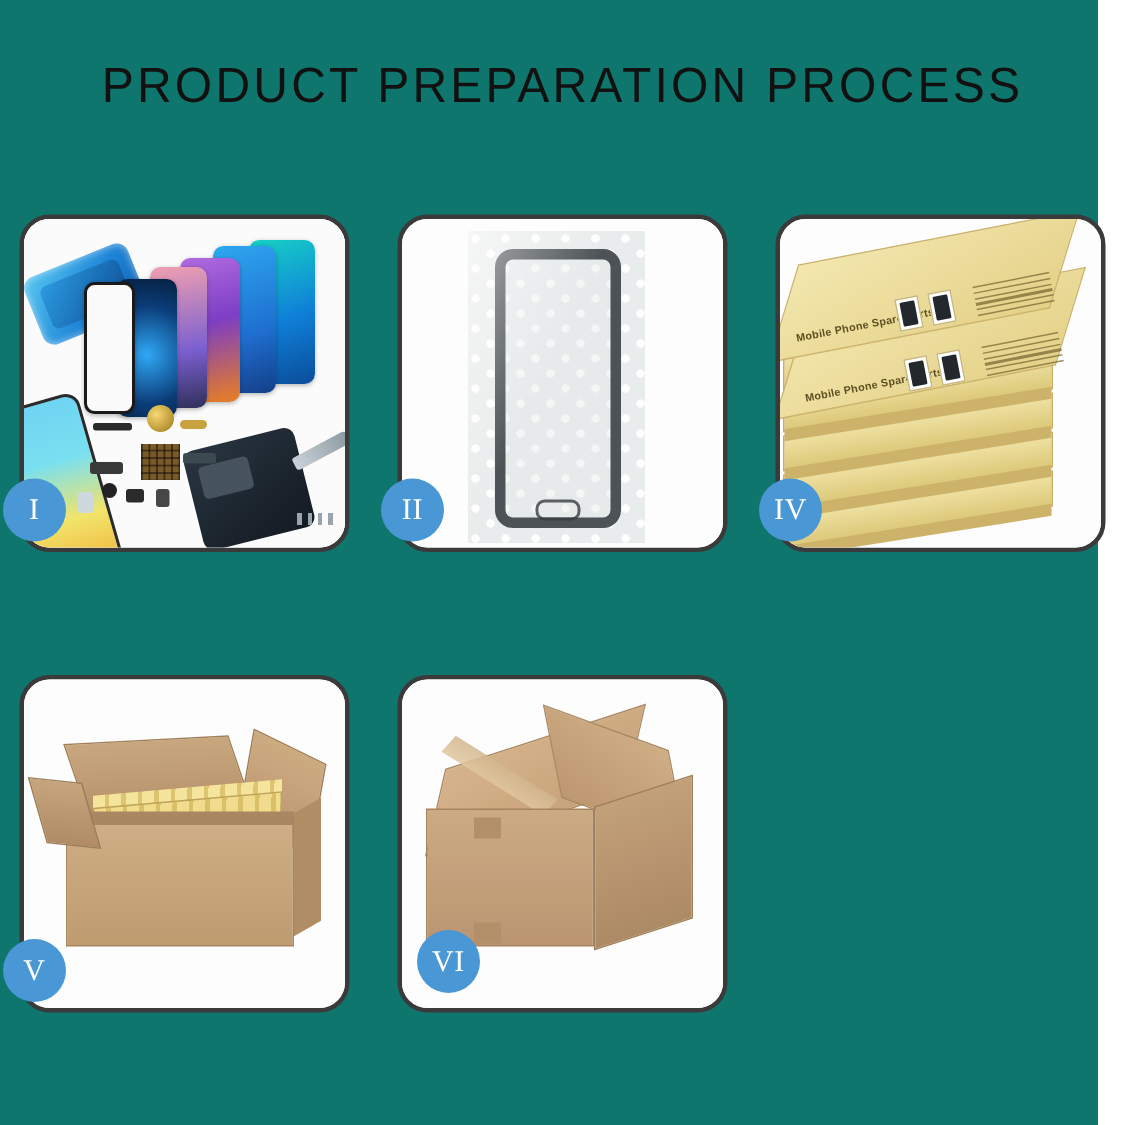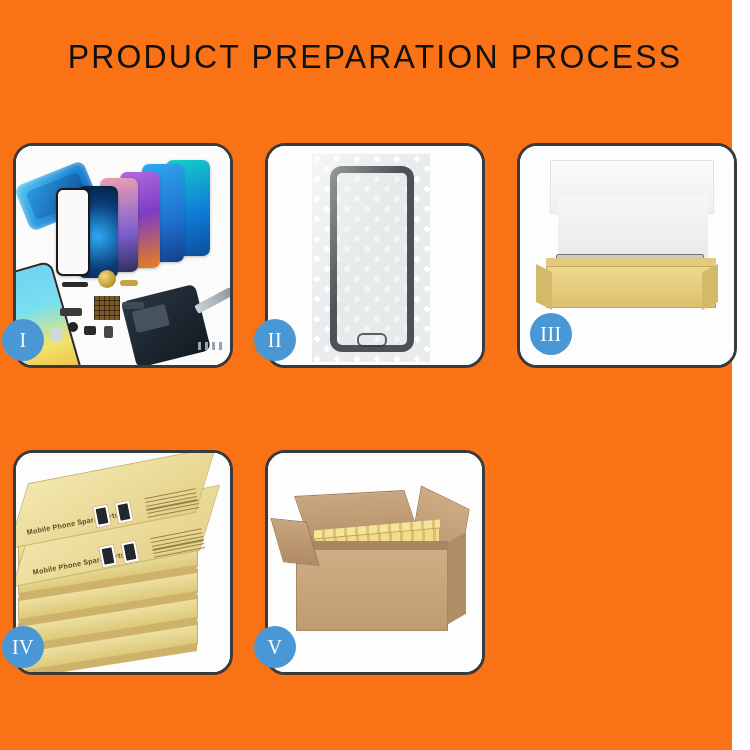--- a/index.html
+++ b/index.html
@@ -5,21 +5,21 @@
   * { box-sizing: border-box; margin: 0; padding: 0; }
   html, body {
     width: 750px; height: 750px;
     background: #ffffff;
     font-family: "Liberation Sans", sans-serif;
     overflow: hidden;
   }
   #page {
     position: relative;
     width: 732px; height: 750px;
-    background: #f97316;
+    background: #0f766e;
   }
 
   
   .header { position: absolute; top: 0; left: 0; width: 750px; text-align: center; }
   .title {
     margin-top: 38px;
     font-size: 33px;
     font-weight: 400;
     letter-spacing: 2.2px;
     color: #111111;
@@ -360,36 +360,20 @@
           <div class="bubble-bg"></div>
           <div class="glass"></div>
           <div class="glass-sheen"></div>
         </div>
       </div>
       <div class="badge half">
         <span>II</span>
       </div>
     </div>
 
-    <div class="panel">
-      <div class="panel-inner">
-        <div class="scene">
-          <div class="box3-lidback"></div>
-          <div class="box3-inner"></div>
-          <div class="box3-screen"></div>
-          <div class="box3-lip"></div>
-          <div class="box3-front"></div>
-          <div class="box3-side-l"></div>
-          <div class="box3-side-r"></div>
-        </div>
-      </div>
-      <div class="badge inside">
-        <span>III</span>
-      </div>
-    </div>
 
     <div class="panel">
       <div class="panel-inner">
         <div class="stack">
 
           <div class="sbox" style="top:182px;">
               <span class="edge"></span>
             </div>
           <div class="sbox" style="top:156px;">
               <span class="edge"></span>
@@ -456,15 +440,31 @@
           <div class="c5-body"></div>
           <div class="c5-right"></div>
           <div class="c5-flap-left"></div>
         </div>
       </div>
       <div class="badge half">
         <span>V</span>
       </div>
     </div>
 
+    <div class="panel">
+      <div class="panel-inner">
+        <div class="scene">
+          <div class="c6-top"></div>
+          <div class="c6-top2"></div>
+          <div class="c6-tape"></div>
+          <div class="c6-front"></div>
+          <div class="c6-side"></div>
+          <div class="c6-tab1"></div>
+          <div class="c6-tab2"></div>
+        </div>
+      </div>
+      <div class="badge inside">
+        <span>VI</span>
+      </div>
+    </div>
 
   </div>
 </div>
 
 </body></html>

